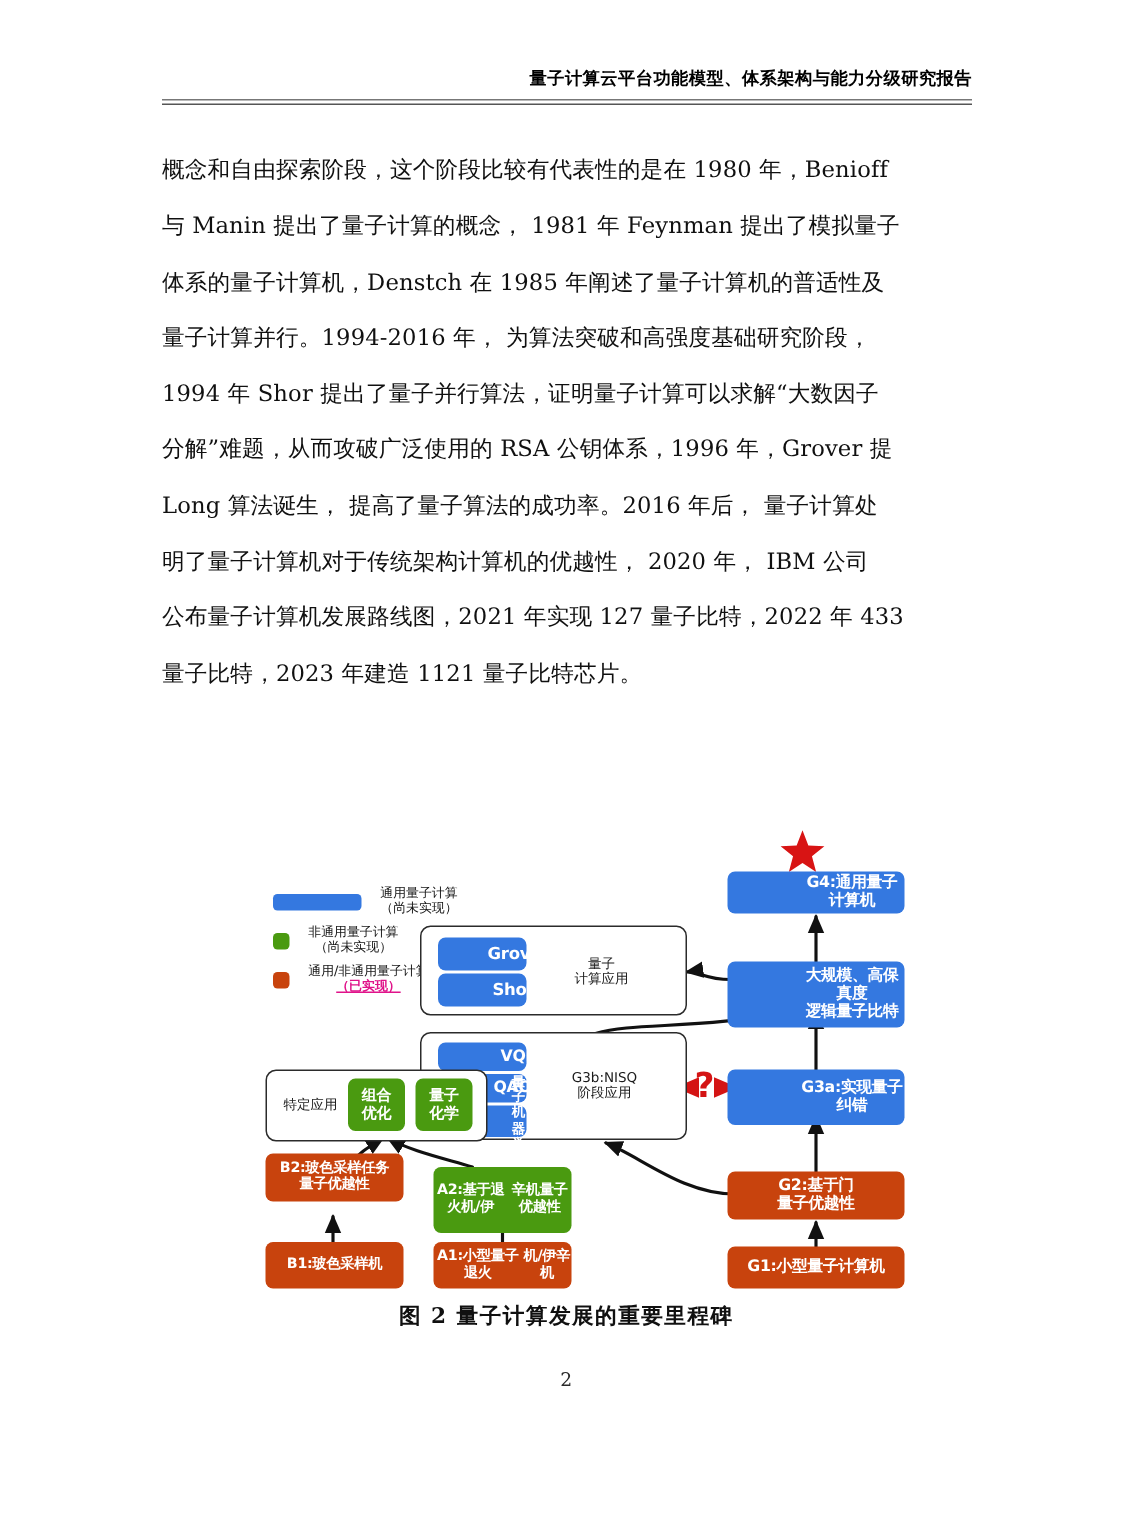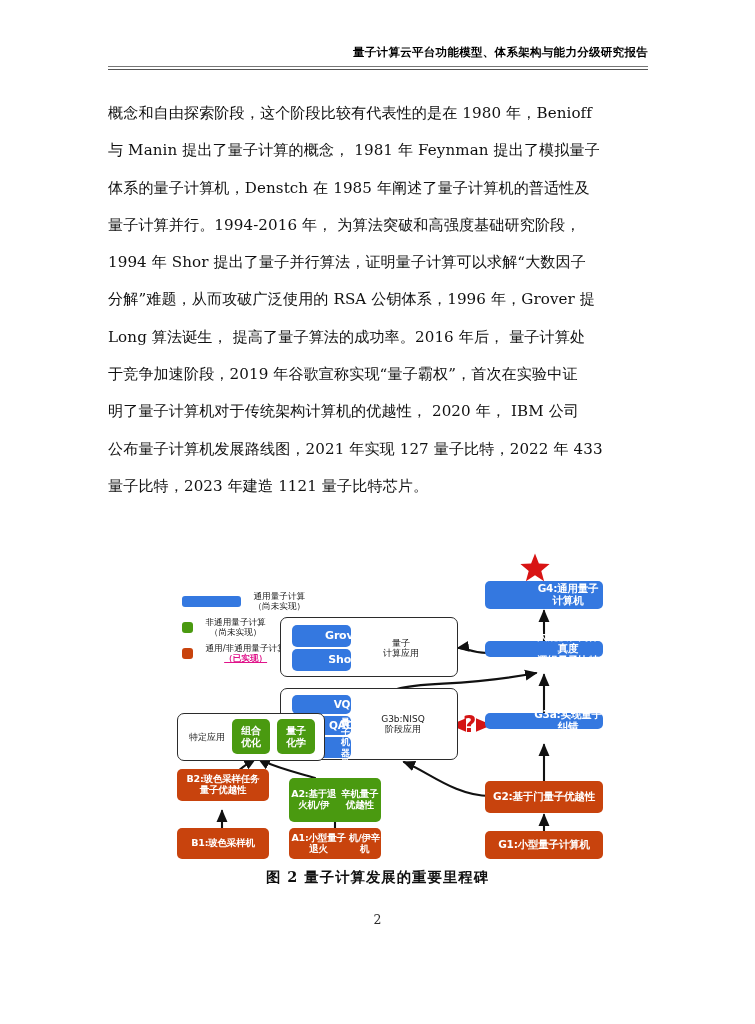--- a/index.html
+++ b/index.html
@@ -152,21 +152,20 @@
   </div>
 
   <div class="body-text">
     <div class="ln">概念和自由探索阶段，这个阶段比较有代表性的是在 1980 年，Benioff</div>
     <div class="ln">与 Manin 提出了量子计算的概念， 1981 年 Feynman 提出了模拟量子</div>
     <div class="ln">体系的量子计算机，Denstch 在 1985 年阐述了量子计算机的普适性及</div>
     <div class="ln">量子计算并行。1994-2016 年， 为算法突破和高强度基础研究阶段，</div>
     <div class="ln">1994 年 Shor 提出了量子并行算法，证明量子计算可以求解“大数因子</div>
     <div class="ln">分解”难题，从而攻破广泛使用的 RSA 公钥体系，1996 年，Grover 提</div>
     <div class="ln">Long 算法诞生， 提高了量子算法的成功率。2016 年后， 量子计算处</div>
-    <div class="ln">于竞争加速阶段，2019 年谷歌宣称实现“量子霸权”，首次在实验中证</div>
     <div class="ln">明了量子计算机对于传统架构计算机的优越性， 2020 年， IBM 公司</div>
     <div class="ln">公布量子计算机发展路线图，2021 年实现 127 量子比特，2022 年 433</div>
     <div class="ln">量子比特，2023 年建造 1121 量子比特芯片。</div>
   </div>
 
   <div class="figure">
 
     <div class="fig-canvas">
       <svg width="462" height="312" viewBox="0 0 462 312">
         <defs>
@@ -277,30 +276,30 @@
       <span>优化</span>
     </div>
     <div class="node green" style="left:112px;top:166px;width:38px;height:35px;font-size:10px;flex-direction:column;">
       <span>量子</span>
       <span>化学</span>
     </div>
 
     <div class="node blue" style="left:320px;top:28px;width:118px;height:28px;font-size:10.5px;">
       <span>G4:通用量子计算机</span>
     </div>
-    <div class="node blue" style="left:320px;top:88px;width:118px;height:16px;font-size:10.5px;flex-direction:column;">
+    <div class="node blue" style="left:320px;top:88px;width:118px;height:44px;font-size:10.5px;flex-direction:column;">
       <span>大规模、高保真度</span>
       <span>逻辑量子比特</span>
     </div>
-    <div class="node blue" style="left:320px;top:160px;width:118px;height:16px;font-size:10.5px;">
+    <div class="node blue" style="left:320px;top:160px;width:118px;height:37px;font-size:10.5px;">
       <span>G3a:实现量子纠错</span>
     </div>
     <div class="qmark" style="left:298px;top:160px;">?</div>
 
-    <div class="node orange" style="left:320px;top:228px;width:118px;height:32px;font-size:10.5px;">
+    <div class="node orange" style="left:320px;top:228px;width:118px;height:32px;font-size:10.5px;flex-direction:column;">
       <span>G2:基于门</span>
       <span>量子优越性</span>
     </div>
     <div class="node orange" style="left:320px;top:278px;width:118px;height:28px;font-size:10.5px;">
       <span>G1:小型量子计算机</span>
     </div>
 
     <div class="node orange" style="left:12px;top:216px;width:92px;height:32px;font-size:9.5px;flex-direction:column;">
       <span>B2:玻色采样任务</span>
       <span>量子优越性</span>

